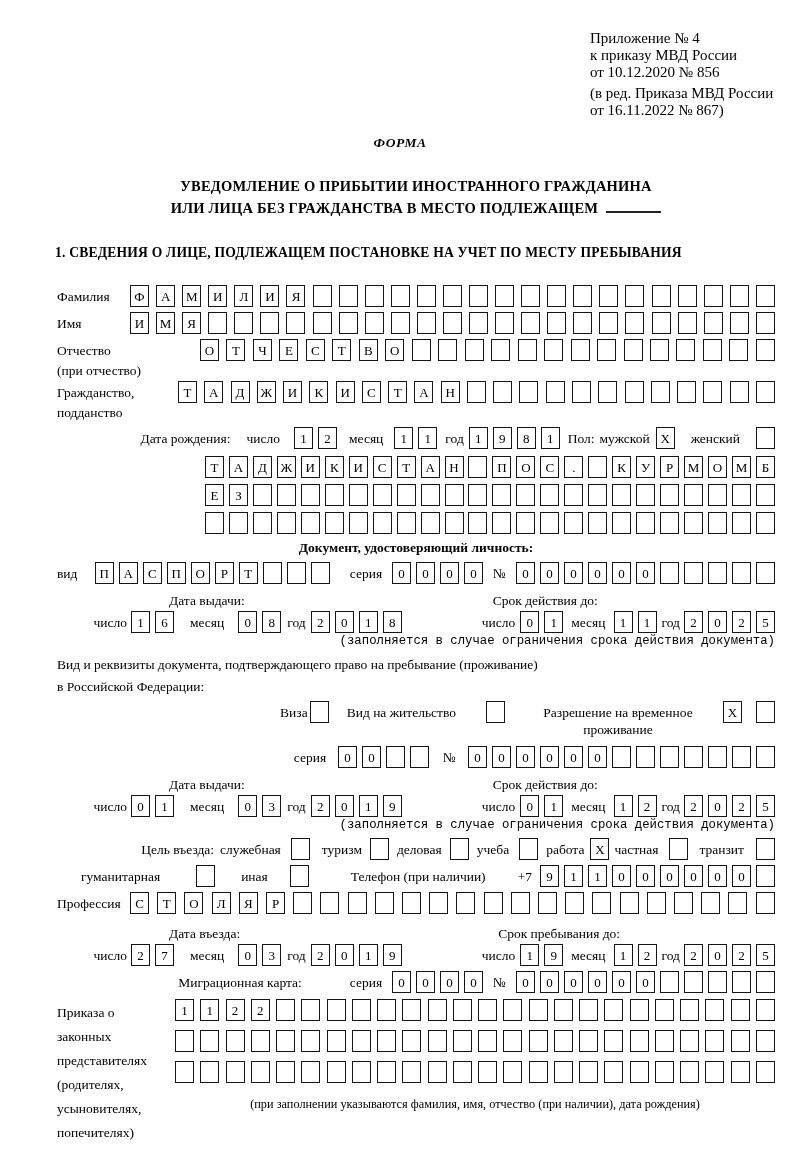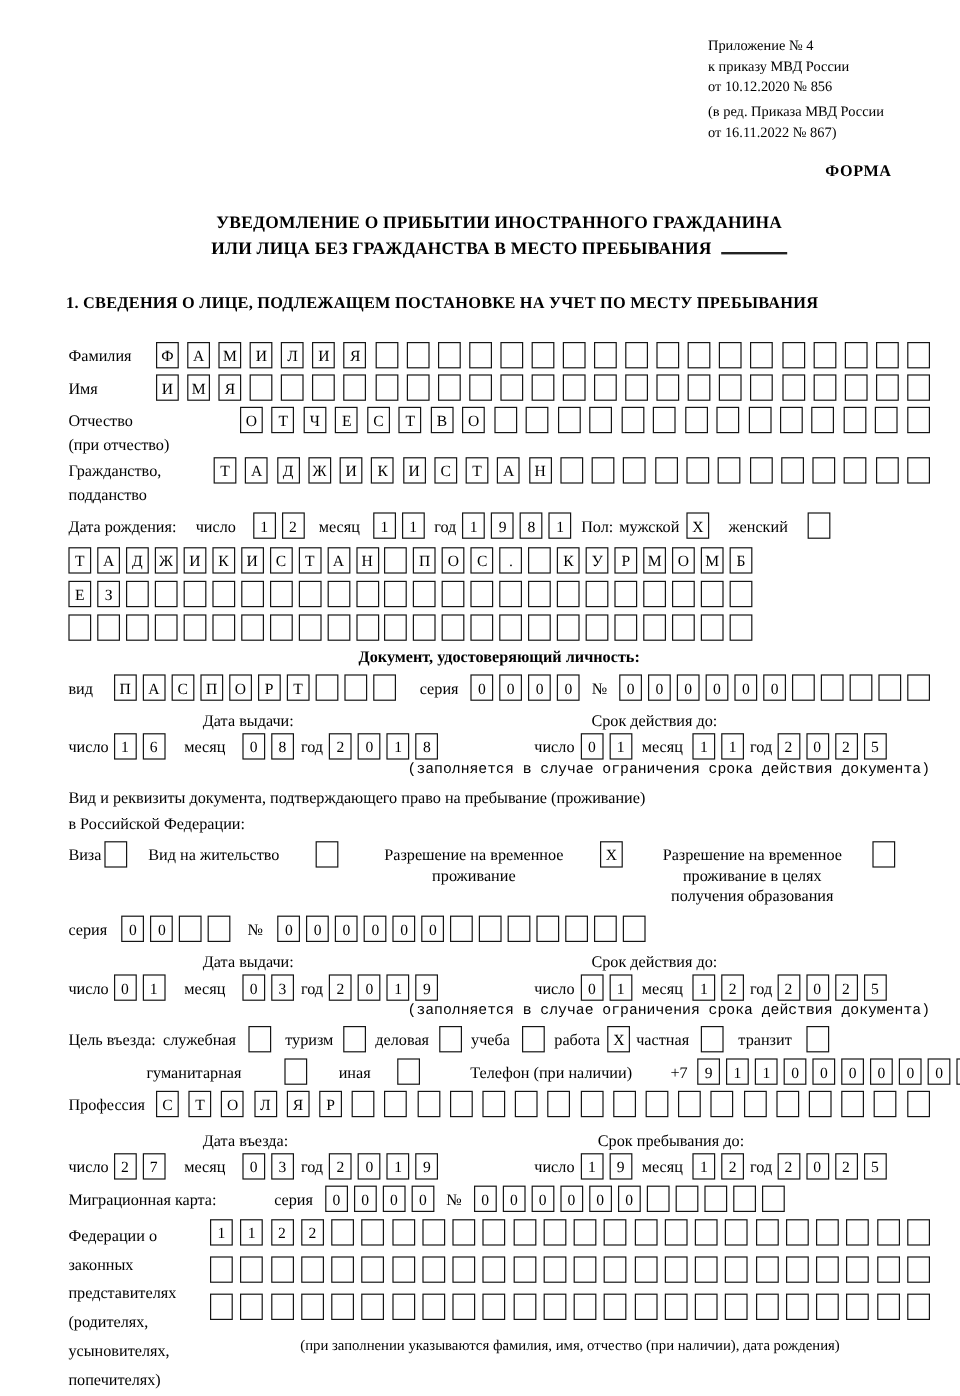--- a/index.html
+++ b/index.html
@@ -4,28 +4,28 @@
 <style>
   * { box-sizing: border-box; margin: 0; padding: 0; }
   html, body { background: #ffffff; }
   body {
     width: 800px; height: 1163px;
     font-family: "Liberation Serif", "DejaVu Serif", serif;
     font-size: 13.5px; color: #000;
     padding: 30px 25px 10px 57px;
     overflow: hidden;
   }
-  .appendix { margin-left: auto; width: 185px; font-size: 12px; line-height: 17px; }
+  .appendix { margin-left: auto; width: 185px; font-size: 15px; line-height: 17px; }
   .appendix .gap-top { margin-top: 4px; }
-  .forma { text-align: right; font-weight: bold; letter-spacing: .5px; margin: 16px 32px 0 0; font-size: 13.5px; }
+  .forma { text-align: center; font-weight: bold; letter-spacing: .5px; margin: 16px 32px 0 0; font-size: 13.5px; font-style: italic; }
   .title { text-align: center; font-weight: bold; font-size: 14.5px; line-height: 22px; margin-top: 24px; letter-spacing: .2px; }
   .blank-line { display: inline-block; width: 55px; border-bottom: 2px solid #222; height: 14px; margin-left: 8px; }
   .sec-heading { font-weight: bold; font-size: 13.6px; margin: 26px 0 24px -2px; letter-spacing: .2px; }
 
-  .row { display: flex; align-items: flex-start; margin-bottom: 5px; }
+  .row { display: flex; align-items: flex-start; margin-bottom: 5px; justify-content: flex-end; }
   .lbl { line-height: 17px; padding-top: 3px; white-space: nowrap; }
   .cell {
     display: inline-flex; align-items: center; justify-content: center;
     width: 19px; height: 22px; min-width: 19px;
     border: 1.7px solid #151515; font-size: 13px; line-height: 1;
   }
   .cells.sb { display: flex; justify-content: space-between; }
   .cells.g6 { display: inline-flex; gap: 5px; }
   .center-b { text-align: center; font-weight: bold; margin: 6px 0 6px 0; }
   .note { font-size: 12.3px; margin: 1px 0 6px auto; width: max-content; font-family: Liberation Mono, monospace; }
@@ -41,21 +41,21 @@
   <div>от 10.12.2020 № 856</div>
   <div class="gap-top">(в ред. Приказа МВД России</div>
   <div>от 16.11.2022 № 867)</div>
 </div>
 
 <div class="forma">ФОРМА</div>
 
 <div class="title">
   <div>УВЕДОМЛЕНИЕ О ПРИБЫТИИ ИНОСТРАННОГО ГРАЖДАНИНА</div>
   <div>
-    <span>ИЛИ ЛИЦА БЕЗ ГРАЖДАНСТВА В МЕСТО ПРЕБЫВАНИЯ</span><span class="blank-line"></span>
+    <span>ИЛИ ЛИЦА БЕЗ ГРАЖДАНСТВА В МЕСТО ПОДЛЕЖАЩЕМ</span><span class="blank-line"></span>
   </div>
 </div>
 
 <div class="sec-heading">1. СВЕДЕНИЯ О ЛИЦЕ, ПОДЛЕЖАЩЕМ ПОСТАНОВКЕ НА УЧЕТ ПО МЕСТУ ПРЕБЫВАНИЯ</div>
 
 <div class="row">
   <span class="lbl" style="width:73px">Фамилия</span>
   <span class="cells sb" style="width:645px">
       <span class="cell">Ф</span>
       <span class="cell">А</span>
@@ -386,21 +386,20 @@
       <span class="cell"></span>
     </span>
   <span class="lbl" style="margin-left:18px">Вид на жительство</span>
   <span class="cells g6" style="margin-left:30px">
       <span class="cell"></span>
     </span>
   <span class="wraplbl" style="margin-left:22px;width:182px">Разрешение на временное проживание</span>
   <span class="cells g6" style="margin-left:14px">
       <span class="cell">X</span>
     </span>
-  <span class="wraplbl" style="margin-left:22px;width:172px">Разрешение на временное проживание в целях получения образования</span>
   <span class="cells g6" style="margin-left:14px">
       <span class="cell"></span>
     </span>
 </div>
 
 <div class="row">
   <span class="lbl">серия</span>
   <span class="cells g6" style="margin-left:12px">
       <span class="cell">0</span>
       <span class="cell">0</span>
@@ -618,21 +617,21 @@
       <span class="cell"></span>
       <span class="cell"></span>
       <span class="cell"></span>
       <span class="cell"></span>
       <span class="cell"></span>
     </span>
 </div>
 
 <div class="row" style="margin-top:6px;margin-bottom:0">
   <span style="width:118px">
-    <span class="lbl" style="display:block;line-height:21px">Федерации о</span>
+    <span class="lbl" style="display:block;line-height:21px">Приказа о</span>
     <span class="lbl" style="display:block;line-height:21px">законных</span>
     <span class="lbl" style="display:block;line-height:21px">представителях</span>
     <span class="lbl" style="display:block;line-height:21px">(родителях,</span>
     <span class="lbl" style="display:block;line-height:21px">усыновителях,</span>
     <span class="lbl" style="display:block;line-height:21px">попечителях)</span>
   </span>
   <span>
     <span class="cells sb" style="width:600px;margin-bottom:9px">
         <span class="cell">1</span>
         <span class="cell">1</span>

